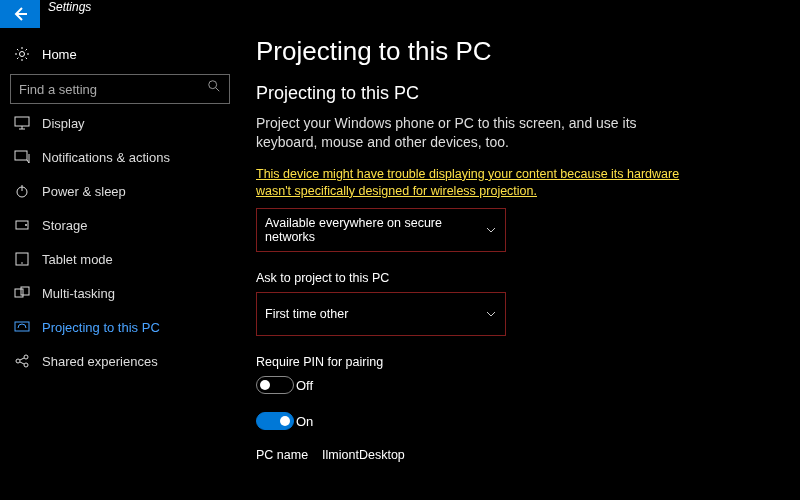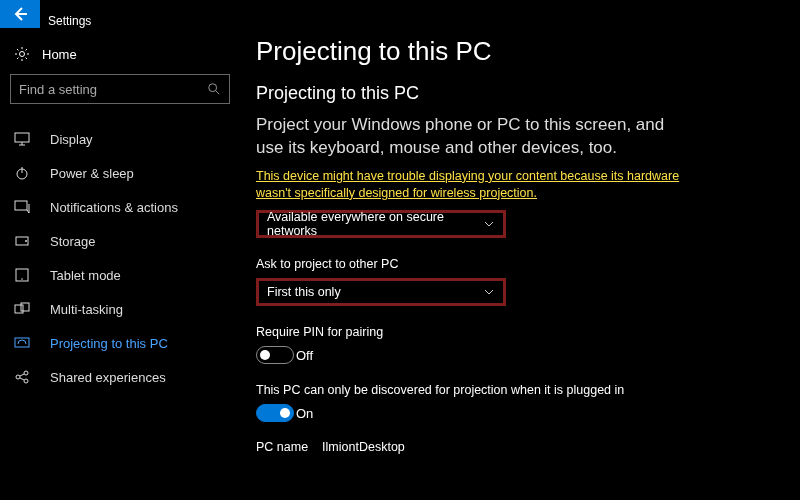--- a/index.html
+++ b/index.html
@@ -2,57 +2,57 @@
 <html><head>
 <meta charset="utf-8">
 <style>
   * { box-sizing: border-box; margin: 0; padding: 0; }
   body {
     width: 800px; height: 500px;
     background: #000; color: #fff;
     font-family: "Segoe UI", Arial, sans-serif;
     font-size: 13px; overflow: hidden;
   }
-  .titlebar { height: 28px; display: flex; align-items: flex-end; }
+  .titlebar { height: 28px; display: flex; align-items: flex-start; font-style: italic; }
   .back-btn {
     width: 40px; height: 28px; background: #0078d7;
     display: flex; align-items: center; justify-content: center;
   }
   .app-title { margin-left: 8px; font-size: 12px; }
   .layout { display: flex; height: calc(100% - 28px); }
   .sidebar { width: 240px; padding: 12px 10px 11px 10px; display: flex; flex-direction: column; }
   .home-row { display: flex; align-items: center; gap: 12px; padding: 6px 4px 12px 4px; cursor: pointer; }
   .search-box {
-    display: flex; align-items: center; justify-content: space-between;
-    border: 1px solid #666; padding: 4px 8px; color: #aaa; margin-bottom: 18px;
+    display: flex; justify-content: space-between;
+    border: 1px solid #666; padding: 4px 8px; color: #aaa; margin-bottom: 2px;
     height: 30px; cursor: text;
   }
   .search-box input {
     background: transparent; border: none; color: #fff; outline: none;
     width: 100%; font-size: 13px;
   }
   .search-box input::placeholder { color: #aaa; }
   .section-label { color: #888; font-size: 12px; margin: 0 0 10px 4px; }
   .nav { display: flex; flex-direction: column; }
   .nav-item {
-    display: flex; align-items: center; gap: 20px;
+    display: flex; align-items: center; gap: 12px;
     padding: 9px 4px; cursor: pointer; color: #ddd;
   }
   .nav-item.active { color: #4aa3ff; }
   .nav-icon { width: 16px; height: 16px; display: inline-flex; align-items: center; justify-content: center; flex-shrink: 0; }
   .content { flex: 1; padding: 8px 24px 0 16px; overflow-y: auto; }
   .page-title { font-size: 26px; font-weight: 300; margin-bottom: 16px; }
   .sub-title { font-size: 18px; font-weight: 400; margin-bottom: 10px; }
-  .body-text { font-size: 17px; color: #ddd; margin-bottom: 8px; line-height: 1.35; max-width: 420px; }
+  .body-text { font-size: 14px; color: #ddd; margin-bottom: 14px; line-height: 1.35; max-width: 420px; }
   .warning-text { font-size: 12.5px; color: #fde047; margin-bottom: 8px; line-height: 1.35; max-width: 450px; text-decoration: underline; }
   .setting-label { font-size: 12.5px; margin-bottom: 6px; max-width: 420px; line-height: 1.3; }
   .select {
     display: flex; align-items: center; justify-content: space-between;
-    border: 3px solid #7f1d1d; width: 250px; padding: 4px 8px; margin-bottom: 18px;
-    font-size: 12.5px; cursor: pointer; height: 28px;
+    border: 1px solid #7f1d1d; width: 250px; padding: 4px 8px; margin-bottom: 18px;
+    font-size: 12.5px; cursor: pointer; height: 44px;
   }
   .toggle-row { display: flex; align-items: center; gap: 2px; margin-bottom: 18px; }
   .toggle {
     width: 38px; height: 18px; border-radius: 9px; position: relative;
     border: 1px solid #888; cursor: pointer;
   }
   .toggle .knob {
     position: absolute; width: 10px; height: 10px; border-radius: 50%;
     top: 3px; background: #fff;
   }
@@ -106,34 +106,34 @@
             <svg width="16" height="16" viewBox="0 0 16 16">
               <rect x="1" y="2" width="14" height="9" stroke="#ddd" fill="none"></rect>
               <path d="M5 14h6M8 11v3" stroke="#ddd"></path>
             </svg>
           </span>
         <span>Display</span>
       </div>
       <div class="nav-item">
         <span class="nav-icon">
             <svg width="16" height="16" viewBox="0 0 16 16">
+              <rect x="1" y="2" width="12" height="9" stroke="#ddd" fill="none"></rect>
+              <path d="M13 11l2 3V5" stroke="#ddd" fill="none"></path>
+            </svg>
+          </span>
+        <span>Notifications &amp; actions</span>
+      </div>
+      <div class="nav-item">
+        <span class="nav-icon">
+            <svg width="16" height="16" viewBox="0 0 16 16">
               <circle cx="8" cy="9" r="5" stroke="#ddd" fill="none"></circle>
               <path d="M8 2v6" stroke="#ddd"></path>
             </svg>
           </span>
         <span>Power &amp; sleep</span>
-      </div>
-      <div class="nav-item">
-        <span class="nav-icon">
-            <svg width="16" height="16" viewBox="0 0 16 16">
-              <rect x="1" y="2" width="12" height="9" stroke="#ddd" fill="none"></rect>
-              <path d="M13 11l2 3V5" stroke="#ddd" fill="none"></path>
-            </svg>
-          </span>
-        <span>Notifications &amp; actions</span>
       </div>
       <div class="nav-item">
         <span class="nav-icon">
             <svg width="16" height="16" viewBox="0 0 16 16">
               <rect x="2" y="4" width="12" height="8" stroke="#ddd" fill="none"></rect>
               <circle cx="12" cy="8" r="1" fill="#ddd"></circle>
             </svg>
           </span>
         <span>Storage</span>
       </div>
@@ -186,39 +186,38 @@
 
     <div class="select">
       <span>Available everywhere on secure networks</span>
       <span>
           <svg width="12" height="12" viewBox="0 0 12 12">
             <path d="M2 4l4 4 4-4" stroke="#ccc" fill="none"></path>
           </svg>
         </span>
     </div>
 
-    <div class="setting-label">Ask to project to other PC</div>
+    <div class="setting-label">Ask to project to this PC</div>
     <div class="select">
-      <span>First this only</span>
+      <span>First time other</span>
       <span>
           <svg width="12" height="12" viewBox="0 0 12 12">
             <path d="M2 4l4 4 4-4" stroke="#ccc" fill="none"></path>
           </svg>
         </span>
     </div>
 
     <div class="setting-label">Require PIN for pairing</div>
     <div class="toggle-row">
       <div class="toggle off">
           <div class="knob"></div>
         </div>
       <span>Off</span>
     </div>
 
-    <div class="setting-label">This PC can only be discovered for projection when it is plugged in</div>
     <div class="toggle-row">
       <div class="toggle on">
           <div class="knob"></div>
         </div>
       <span>On</span>
     </div>
 
     <div class="pcname-row">
       <span>PC name</span>
       <span>IlmiontDesktop</span>

